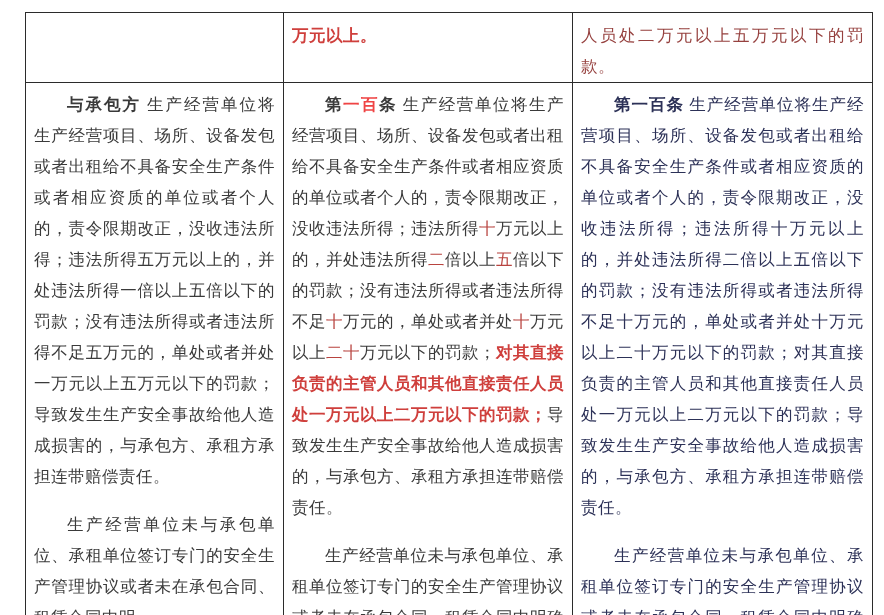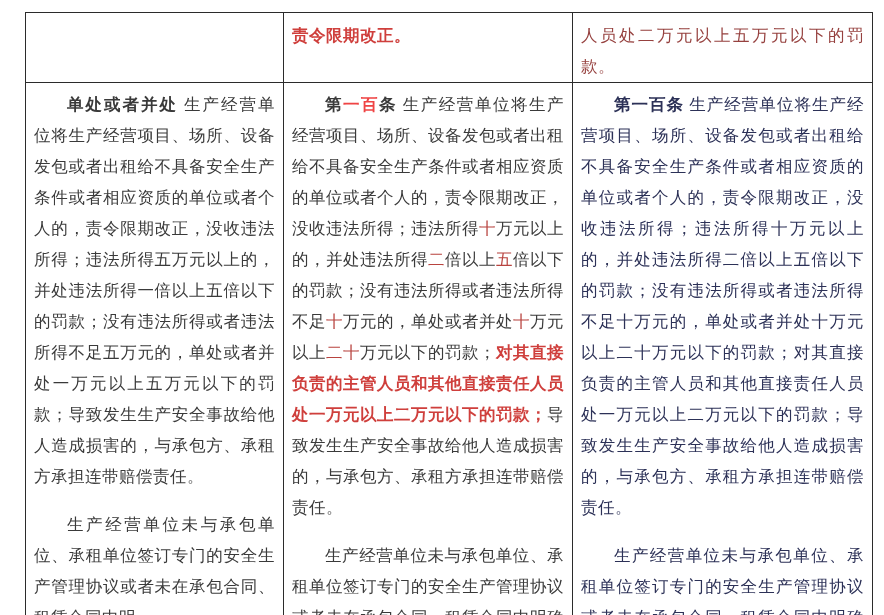--- a/index.html
+++ b/index.html
@@ -72,29 +72,29 @@
   <table class="law-table">
     <colgroup>
       <col class="c1">
       <col class="c2">
       <col class="c3">
     </colgroup>
     <tbody>
       <tr class="row-carryover">
         <td class="cell old"></td>
         <td class="cell markup">
-          <span class="seg-em">责令限期改正。</span>
+          <span class="seg-em">万元以上。</span>
         </td>
         <td class="cell newlaw">
           <span class="seg-maroon">人员处二万元以上五万元以下的罚款。</span>
         </td>
       </tr>
       <tr class="row-main">
         <td class="cell old">
-          <p class="para"><span class="seg-bold">单处或者并处</span><span class="seg-normal"> 生产经营单位将生产经营项目、场所、设备发包或者出租给不具备安全生产条件或者相应资质的单位或者个人的，责令限期改正，没收违法所得；违法所得五万元以上的，并处违法所得一倍以上五倍以下的罚款；没有违法所得或者违法所得不足五万元的，单处或者并处一万元以上五万元以下的罚款；导致发生生产安全事故给他人造成损害的，与承包方、承租方承担连带赔偿责任。</span></p>
+          <p class="para"><span class="seg-bold">与承包方</span><span class="seg-normal"> 生产经营单位将生产经营项目、场所、设备发包或者出租给不具备安全生产条件或者相应资质的单位或者个人的，责令限期改正，没收违法所得；违法所得五万元以上的，并处违法所得一倍以上五倍以下的罚款；没有违法所得或者违法所得不足五万元的，单处或者并处一万元以上五万元以下的罚款；导致发生生产安全事故给他人造成损害的，与承包方、承租方承担连带赔偿责任。</span></p>
           <p class="para"><span class="seg-normal">生产经营单位未与承包单位、承租单位签订专门的安全生产管理协议或者未在承包合同、租赁合同中明</span></p>
         </td>
         <td class="cell markup">
           <p class="para"><span class="seg-bold">第</span><span class="seg-boldred">一百</span><span class="seg-bold">条</span><span class="seg-normal"> 生产经营单位将生产经营项目、场所、设备发包或者出租给不具备安全生产条件或者相应资质的单位或者个人的，责令限期改正，没收违法所得；违法所得</span><span class="seg-red">十</span><span class="seg-normal">万元以上的，并处违法所得</span><span class="seg-red">二</span><span class="seg-normal">倍以上</span><span class="seg-red">五</span><span class="seg-normal">倍以下的罚款；没有违法所得或者违法所得不足</span><span class="seg-red">十</span><span class="seg-normal">万元的，单处或者并处</span><span class="seg-red">十</span><span class="seg-normal">万元以上</span><span class="seg-red">二十</span><span class="seg-normal">万元以下的罚款；</span><span class="seg-em">对其直接负责的主管人员和其他直接责任人员处一万元以上二万元以下的罚款；</span><span class="seg-normal">导致发生生产安全事故给他人造成损害的，与承包方、承租方承担连带赔偿责任。</span></p>
           <p class="para"><span class="seg-normal">生产经营单位未与承包单位、承租单位签订专门的安全生产管理协议或者未在承包合同、租赁合同中明确各自的安全</span></p>
         </td>
         <td class="cell newlaw">
           <p class="para"><span class="seg-bold">第一百条</span><span class="seg-normal"> 生产经营单位将生产经营项目、场所、设备发包或者出租给不具备安全生产条件或者相应资质的单位或者个人的，责令限期改正，没收违法所得；违法所得十万元以上的，并处违法所得二倍以上五倍以下的罚款；没有违法所得或者违法所得不足十万元的，单处或者并处十万元以上二十万元以下的罚款；对其直接负责的主管人员和其他直接责任人员处一万元以上二万元以下的罚款；导致发生生产安全事故给他人造成损害的，与承包方、承租方承担连带赔偿责任。</span></p>
           <p class="para"><span class="seg-normal">生产经营单位未与承包单位、承租单位签订专门的安全生产管理协议或者未在承包合同、租赁合同中明确各自的安全</span></p>
         </td>

